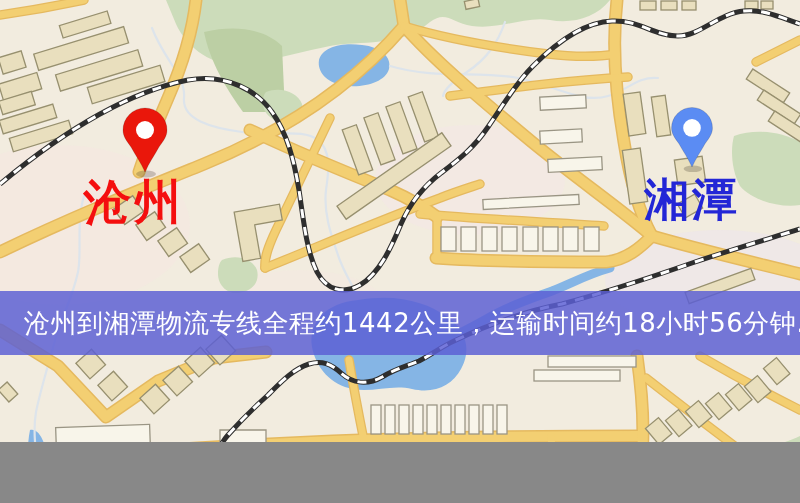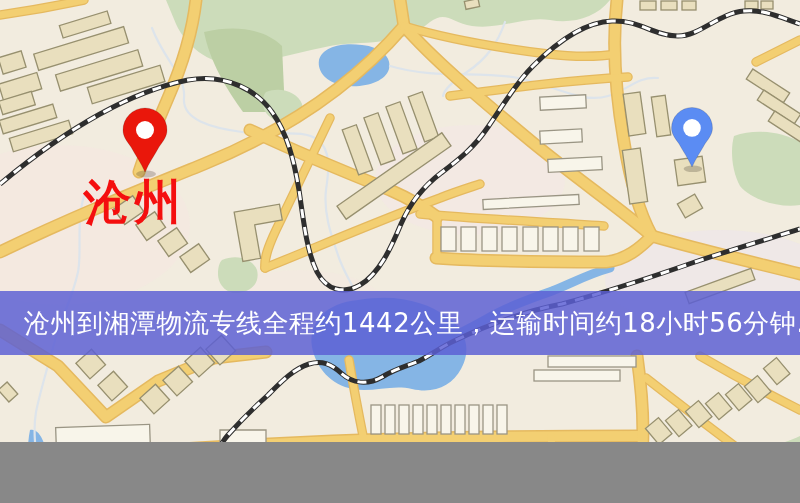--- a/index.html
+++ b/index.html
@@ -275,19 +275,20 @@
       <circle class="pin-hole" cx="0" cy="-42" r="9"></circle>
     </g>
     <g transform="translate(692,167) scale(0.93)">
       <ellipse class="pin-shadow" cx="1" cy="2" rx="10" ry="3.5"></ellipse>
       <path class="pin-body dest" d="M0,0 C-4,-9 -9,-16 -14,-25 C-19,-32 -22,-36 -22,-42 A22,22 0 1,1 22,-42 C22,-36 19,-32 14,-25 C9,-16 4,-9 0,0 Z"></path>
       <circle class="pin-hole" cx="0" cy="-42" r="9.5"></circle>
     </g>
   </svg>
 
   <div class="map-label origin-label">沧州</div>
+  <div class="map-label dest-label">湘潭</div>
 
   <div class="banner">
     <div class="banner-bg"></div>
     <span class="banner-text">沧州到湘潭物流专线全程约1442公里，运输时间约18小时56分钟.</span>
   </div>
 
 </div>
 
 </body></html>

